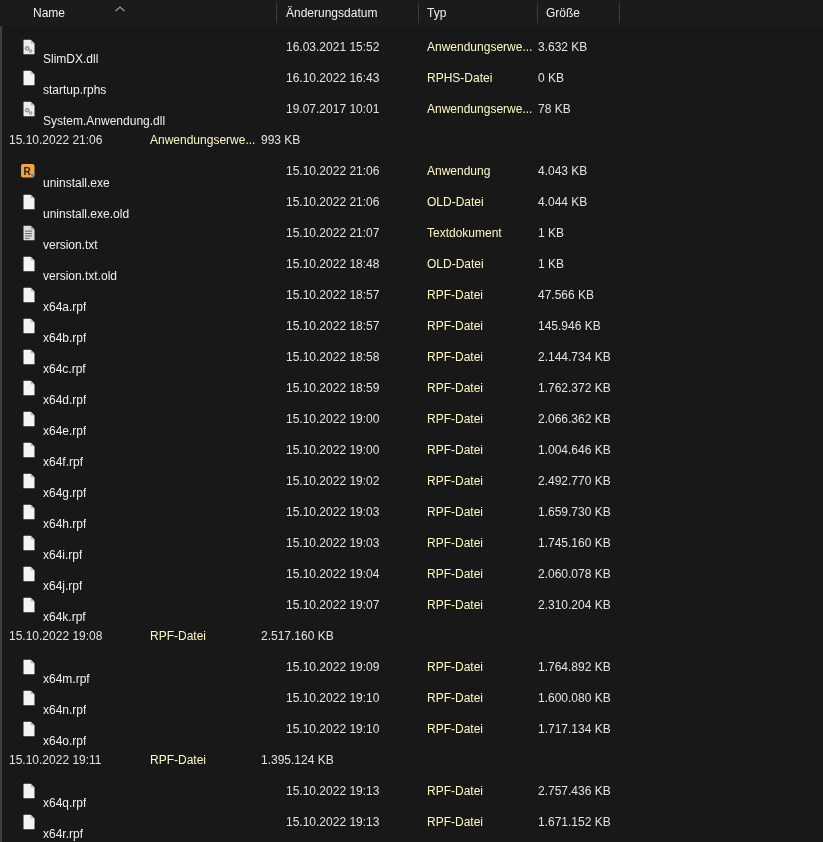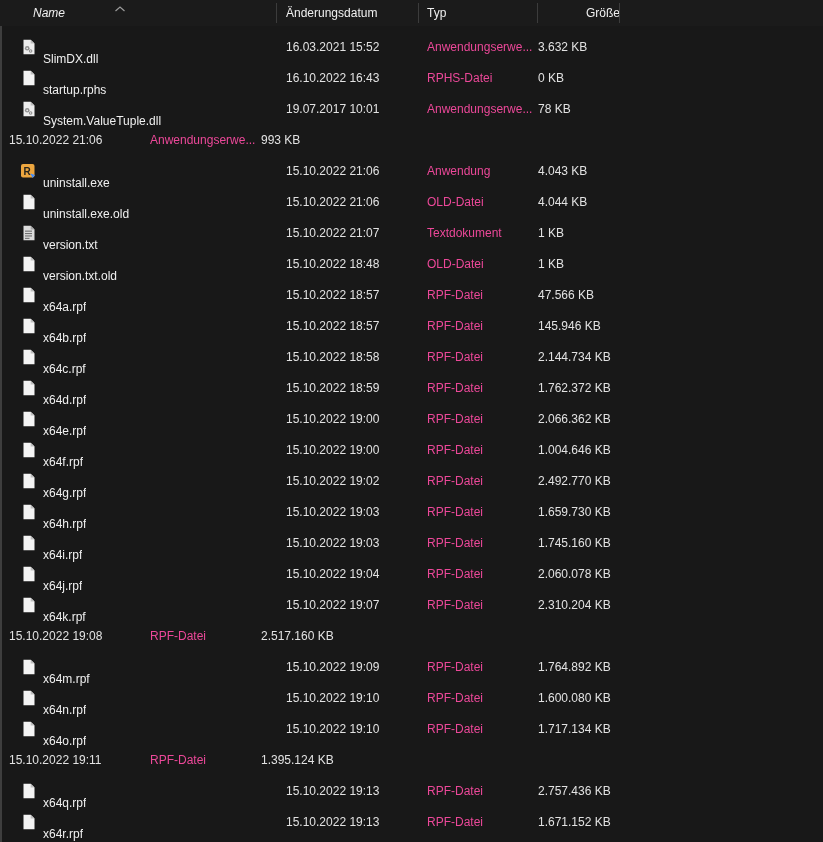--- a/index.html
+++ b/index.html
@@ -13,33 +13,33 @@
     position:relative;
   }
   .left-edge{position:absolute;left:0;top:0;width:2px;height:842px;background:#3e3e3e;}
   
   .header{
     position:absolute;top:0;left:0;height:26px;width:823px;
     display:flex;align-items:stretch;background:#1b1b1b;
   }
   .hcol{position:relative;display:flex;align-items:center;box-sizing:border-box;color:#f0f0f0;cursor:default;}
   .hcol .vsep{position:absolute;right:0;top:3px;width:1px;height:20px;background:#3c3c3c;}
-  .hcol-name{width:277px;padding-left:33px;font-style:italic;}
+  .hcol-name{width:277px;padding-left:33px;}
   .hcol-date{width:142px;padding-left:9px;}
   .hcol-type{width:119px;padding-left:8px;text-align:right;}
-  .hcol-size{width:82px;padding-left:8px;justify-content:flex-end;}
+  .hcol-size{width:82px;padding-left:8px;}
   .sort-caret{position:absolute;left:114px;top:1px;}
   
   .rows{position:absolute;top:31px;left:0;width:823px;}
   .row{display:flex;height:31px;align-items:center;width:823px;}
   .c-name{width:277px;display:flex;align-items:center;box-sizing:border-box;padding-left:20px;}
   .c-name .icon-slot{width:16px;height:16px;flex:0 0 16px;display:flex;align-items:center;justify-content:center;margin-right:7px;}
   .c-name .label{color:#f0f0f0;white-space:nowrap;overflow:hidden;margin-top:24px;}
   .c-date{width:142px;box-sizing:border-box;padding-left:9px;color:#e2e2e2;white-space:nowrap;}
-  .c-type{width:119px;box-sizing:border-box;padding-left:8px;color:#ec4899;white-space:nowrap;}
+  .c-type{width:119px;box-sizing:border-box;padding-left:8px;color:#fef9c3;white-space:nowrap;}
   .c-size{width:82px;box-sizing:border-box;padding-right:8px;text-align:left;color:#e2e2e2;white-space:nowrap;}
 </style>
 </head>
 <body>
 
 <div class="left-edge"></div>
 
 <div class="header">
   <div class="hcol hcol-name">
     <span class="sort-caret">
@@ -104,21 +104,21 @@
       <span class="icon-slot">
   <svg width="15" height="16" viewBox="0 0 15 16">
     <path d="M2.5 0.8 h7.2 l3.8 3.8 v10.6 h-11 z" fill="#ededed"></path>
     <path d="M9.7 0.8 l3.8 3.8 h-3.8 z" fill="#bdbdbd"></path>
     <circle cx="6.2" cy="9.3" r="2.3" fill="#8f8f8f"></circle>
     <circle cx="6.2" cy="9.3" r="0.9" fill="#ededed"></circle>
     <circle cx="9.6" cy="12" r="1.8" fill="#8f8f8f"></circle>
     <circle cx="9.6" cy="12" r="0.7" fill="#ededed"></circle>
   </svg>
 </span>
-      <span class="label">System.ValueTuple.dll</span>
+      <span class="label">System.Anwendung.dll</span>
     </div>
     <div class="c-date">19.07.2017 10:01</div>
     <div class="c-type">Anwendungserwe...</div>
     <div class="c-size">78 KB</div>
   </div>
 
   <div class="row">
     <div class="c-date">15.10.2022 21:06</div>
     <div class="c-type">Anwendungserwe...</div>
     <div class="c-size">993 KB</div>

